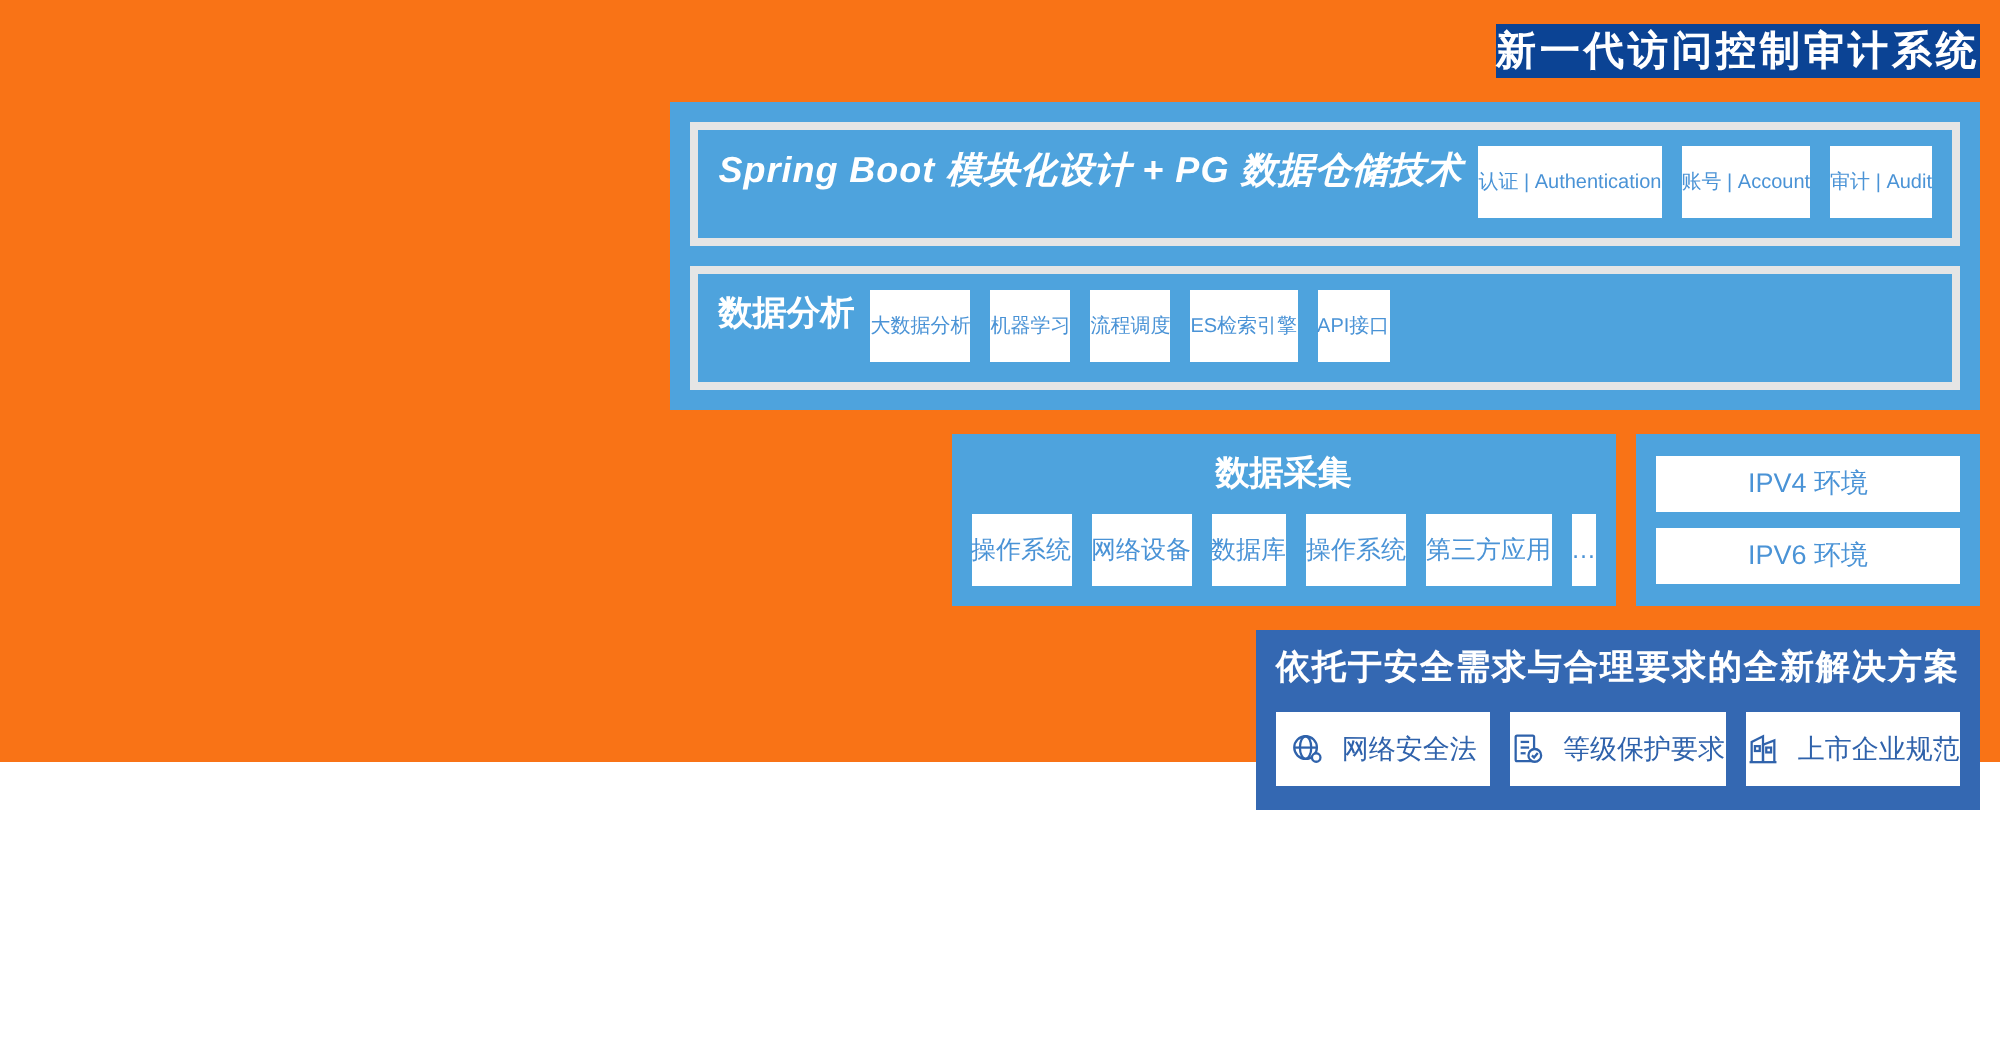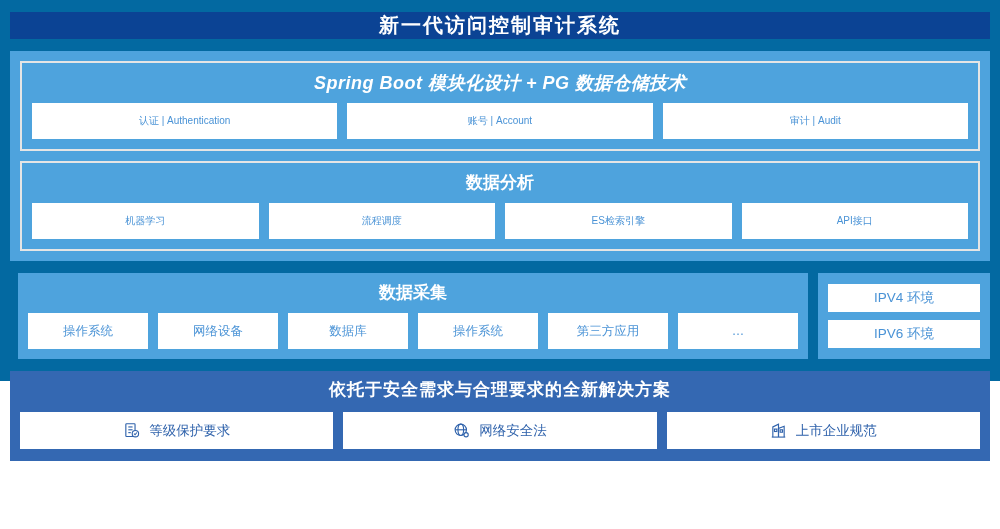--- a/index.html
+++ b/index.html
@@ -10,21 +10,22 @@
     background: #ffffff;
     font-family: "Liberation Sans", "DejaVu Sans", sans-serif;
     overflow: hidden;
   }
 
   .diagram {
     width: 1000px;
     height: 381px;
     display: flex;
     flex-direction: column;
-    background: #0369a1;
+    background: #f97316;
+    align-items: flex-end;
   }
 
   
   .header-band {
     margin: 12px 10px 0 10px;
     height: 57px;
     background: #0b4394;
     display: flex;
     align-items: center;
     justify-content: center;
@@ -40,24 +41,24 @@
   .platform-band {
     margin: 12px 10px 0 10px;
     background: #4ea3dd;
     padding: 10px;
     display: flex;
     flex-direction: column;
     gap: 10px;
   }
 
   .group-box {
-    border: 2px solid #e5e5e5;
+    border: 4px solid #e5e5e5;
     padding: 8px 10px 10px 10px;
     display: flex;
-    flex-direction: column;
+    flex-direction: row;
     gap: 8px;
   }
 
   .group-title {
     color: #ffffff;
     font-size: 17px;
     font-weight: bold;
     text-align: center;
     line-height: 24px;
   }
@@ -171,20 +172,21 @@
       <div class="tile-row">
         <div class="tile">认证 | Authentication</div>
         <div class="tile">账号 | Account</div>
         <div class="tile">审计 | Audit</div>
       </div>
     </div>
 
     <div class="group-box">
       <div class="group-title">数据分析</div>
       <div class="tile-row">
+        <div class="tile">大数据分析</div>
         <div class="tile">机器学习</div>
         <div class="tile">流程调度</div>
         <div class="tile">ES检索引擎</div>
         <div class="tile">API接口</div>
       </div>
     </div>
   </div>
 
   <div class="collect-row">
     <div class="collect-main">
@@ -201,50 +203,50 @@
 
     <div class="collect-side">
       <div class="side-tile">IPV4 环境</div>
       <div class="side-tile">IPV6 环境</div>
     </div>
   </div>
 
   <div class="compliance-band">
     <div class="compliance-title">依托于安全需求与合理要求的全新解决方案</div>
     <div class="compliance-row">
+
+      <div class="compliance-tile">
+        <span class="ico">
+          <svg width="17" height="17" viewBox="0 0 24 24" fill="none" stroke="#2f62ab" stroke-width="1.6">
+            <circle cx="11" cy="11" r="8"></circle>
+            <line x1="3" y1="11" x2="19" y2="11"></line>
+            <ellipse cx="11" cy="11" rx="4" ry="8"></ellipse>
+            <circle cx="18.5" cy="18" r="3" fill="#ffffff"></circle>
+          </svg>
+        </span>
+        <span>网络安全法</span>
+      </div>
 
       <div class="compliance-tile">
         <span class="ico">
           <svg width="17" height="17" viewBox="0 0 24 24" fill="none" stroke="#2f62ab" stroke-width="1.6">
             <rect x="4" y="2.5" width="13" height="18" rx="1"></rect>
             <line x1="7.5" y1="7" x2="13.5" y2="7"></line>
             <line x1="7.5" y1="11" x2="13.5" y2="11"></line>
             <line x1="7.5" y1="15" x2="11" y2="15"></line>
             <circle cx="17.5" cy="16.5" r="4.5" fill="#ffffff"></circle>
             <polyline points="15.5,16.5 17,18 19.6,14.8"></polyline>
           </svg>
         </span>
         <span>等级保护要求</span>
       </div>
 
       <div class="compliance-tile">
         <span class="ico">
           <svg width="17" height="17" viewBox="0 0 24 24" fill="none" stroke="#2f62ab" stroke-width="1.6">
-            <circle cx="11" cy="11" r="8"></circle>
-            <line x1="3" y1="11" x2="19" y2="11"></line>
-            <ellipse cx="11" cy="11" rx="4" ry="8"></ellipse>
-            <circle cx="18.5" cy="18" r="3" fill="#ffffff"></circle>
-          </svg>
-        </span>
-        <span>网络安全法</span>
-      </div>
-
-      <div class="compliance-tile">
-        <span class="ico">
-          <svg width="17" height="17" viewBox="0 0 24 24" fill="none" stroke="#2f62ab" stroke-width="1.6">
             <polyline points="4,21 4,7 12,3 12,21"></polyline>
             <polyline points="12,21 12,9 20,6 20,21"></polyline>
             <line x1="2.5" y1="21.3" x2="21.5" y2="21.3"></line>
             <rect x="6.3" y="10" width="3.4" height="3.4"></rect>
             <rect x="14.3" y="11" width="3.4" height="3.4"></rect>
           </svg>
         </span>
         <span>上市企业规范</span>
       </div>
 

